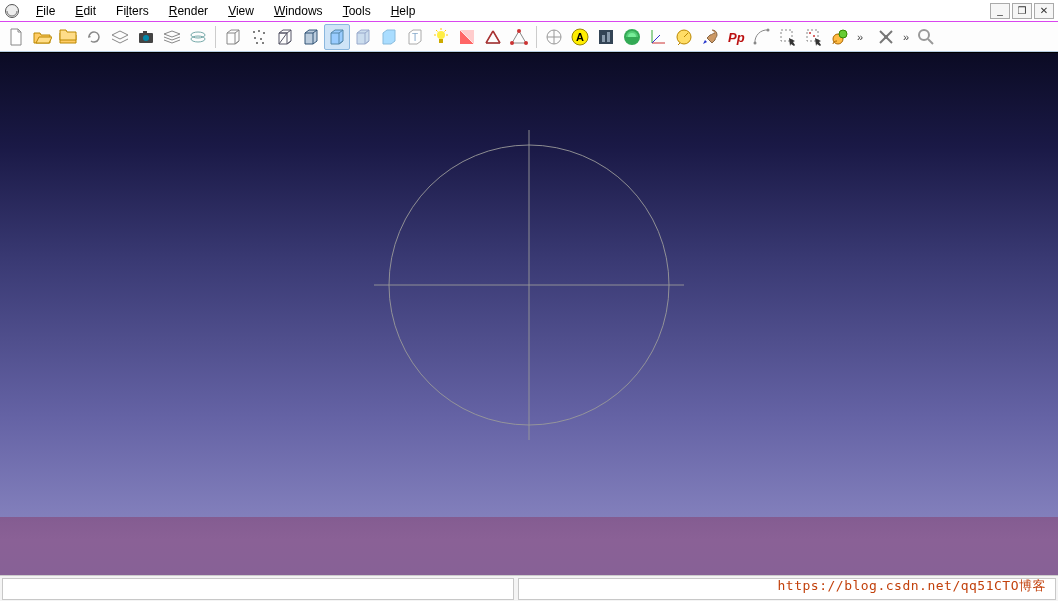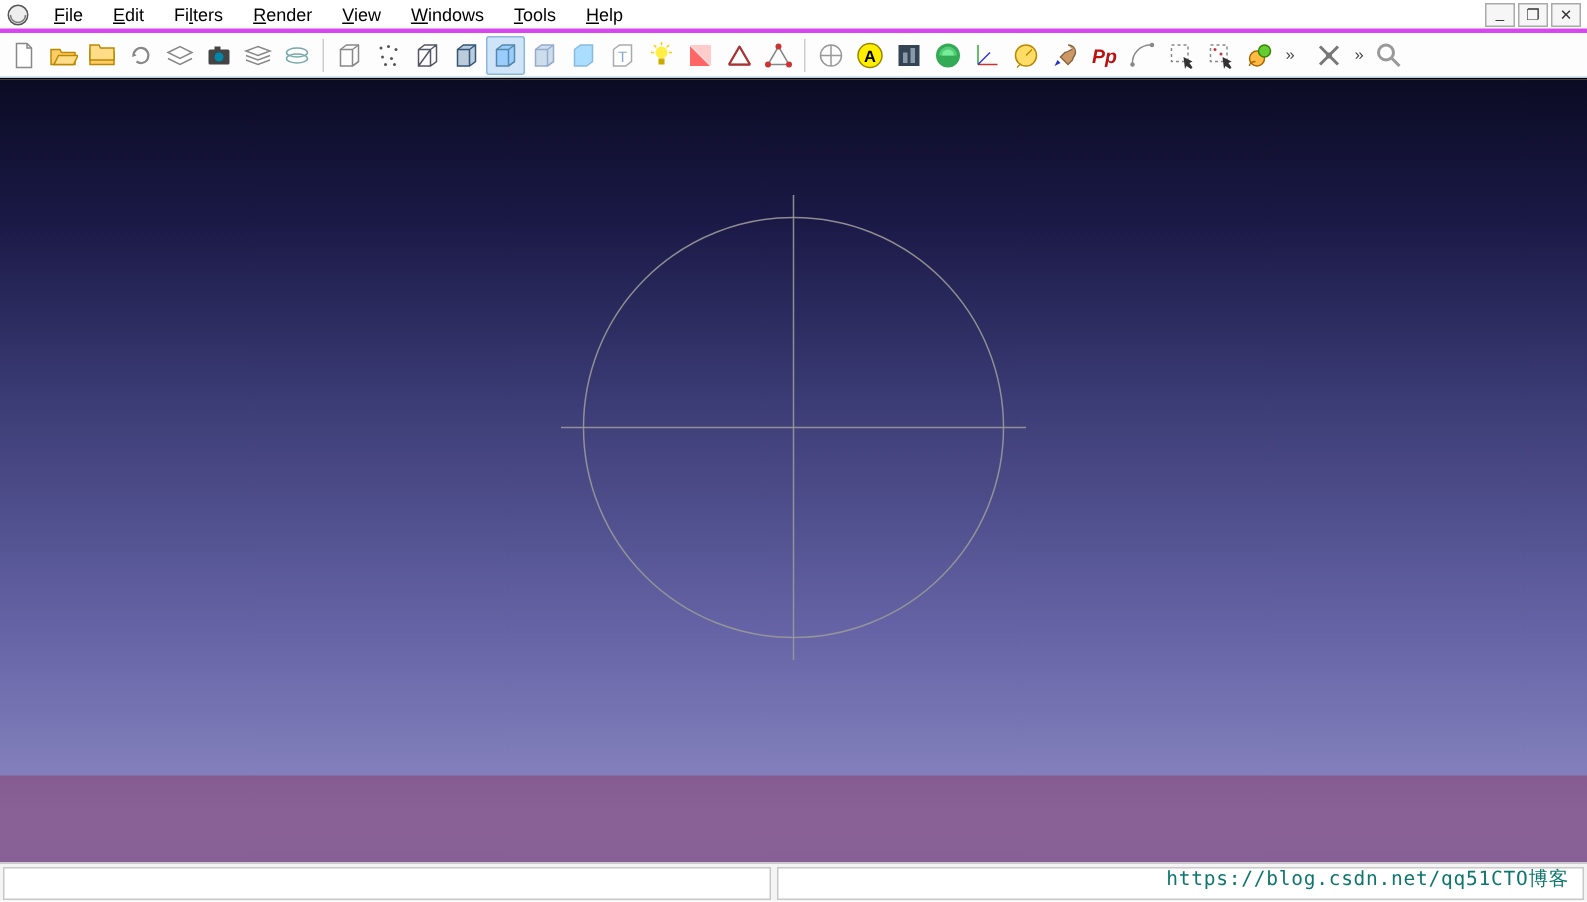--- a/index.html
+++ b/index.html
@@ -11,21 +11,21 @@
     height: 601px;
     overflow: hidden;
     display: flex;
     flex-direction: column;
   }
   .menubar {
     display: flex;
     align-items: center;
     height: 22px;
     background: #fff;
-    border-bottom: 3px solid #d946ef;
+    border-bottom: 1px solid #d946ef;
     padding: 0 4px;
     user-select: none;
   }
   .menubar .app-icon {
     width: 16px; height: 16px;
     margin-right: 6px;
     display:flex;align-items:center;justify-content:center;
   }
   .menubar .menu-item {
     padding: 2px 10px;
@@ -114,21 +114,21 @@
     padding: 2px 6px;
     display:flex; align-items:center;
     color:#444; font-size:12px;
     flex:1;
   }
   .statusbar .cell:first-child { flex: 0.95; }
   .watermark {
     position: absolute;
     right: 12px;
     bottom: 6px;
-    color: #0f766e;
+    color: #c2410c;
     font-size: 13px;
     font-family: Consolas, monospace;
     pointer-events:none;
     letter-spacing:.5px;
   }
 </style>
 </head>
 <body>
 
 <div class="menubar">

